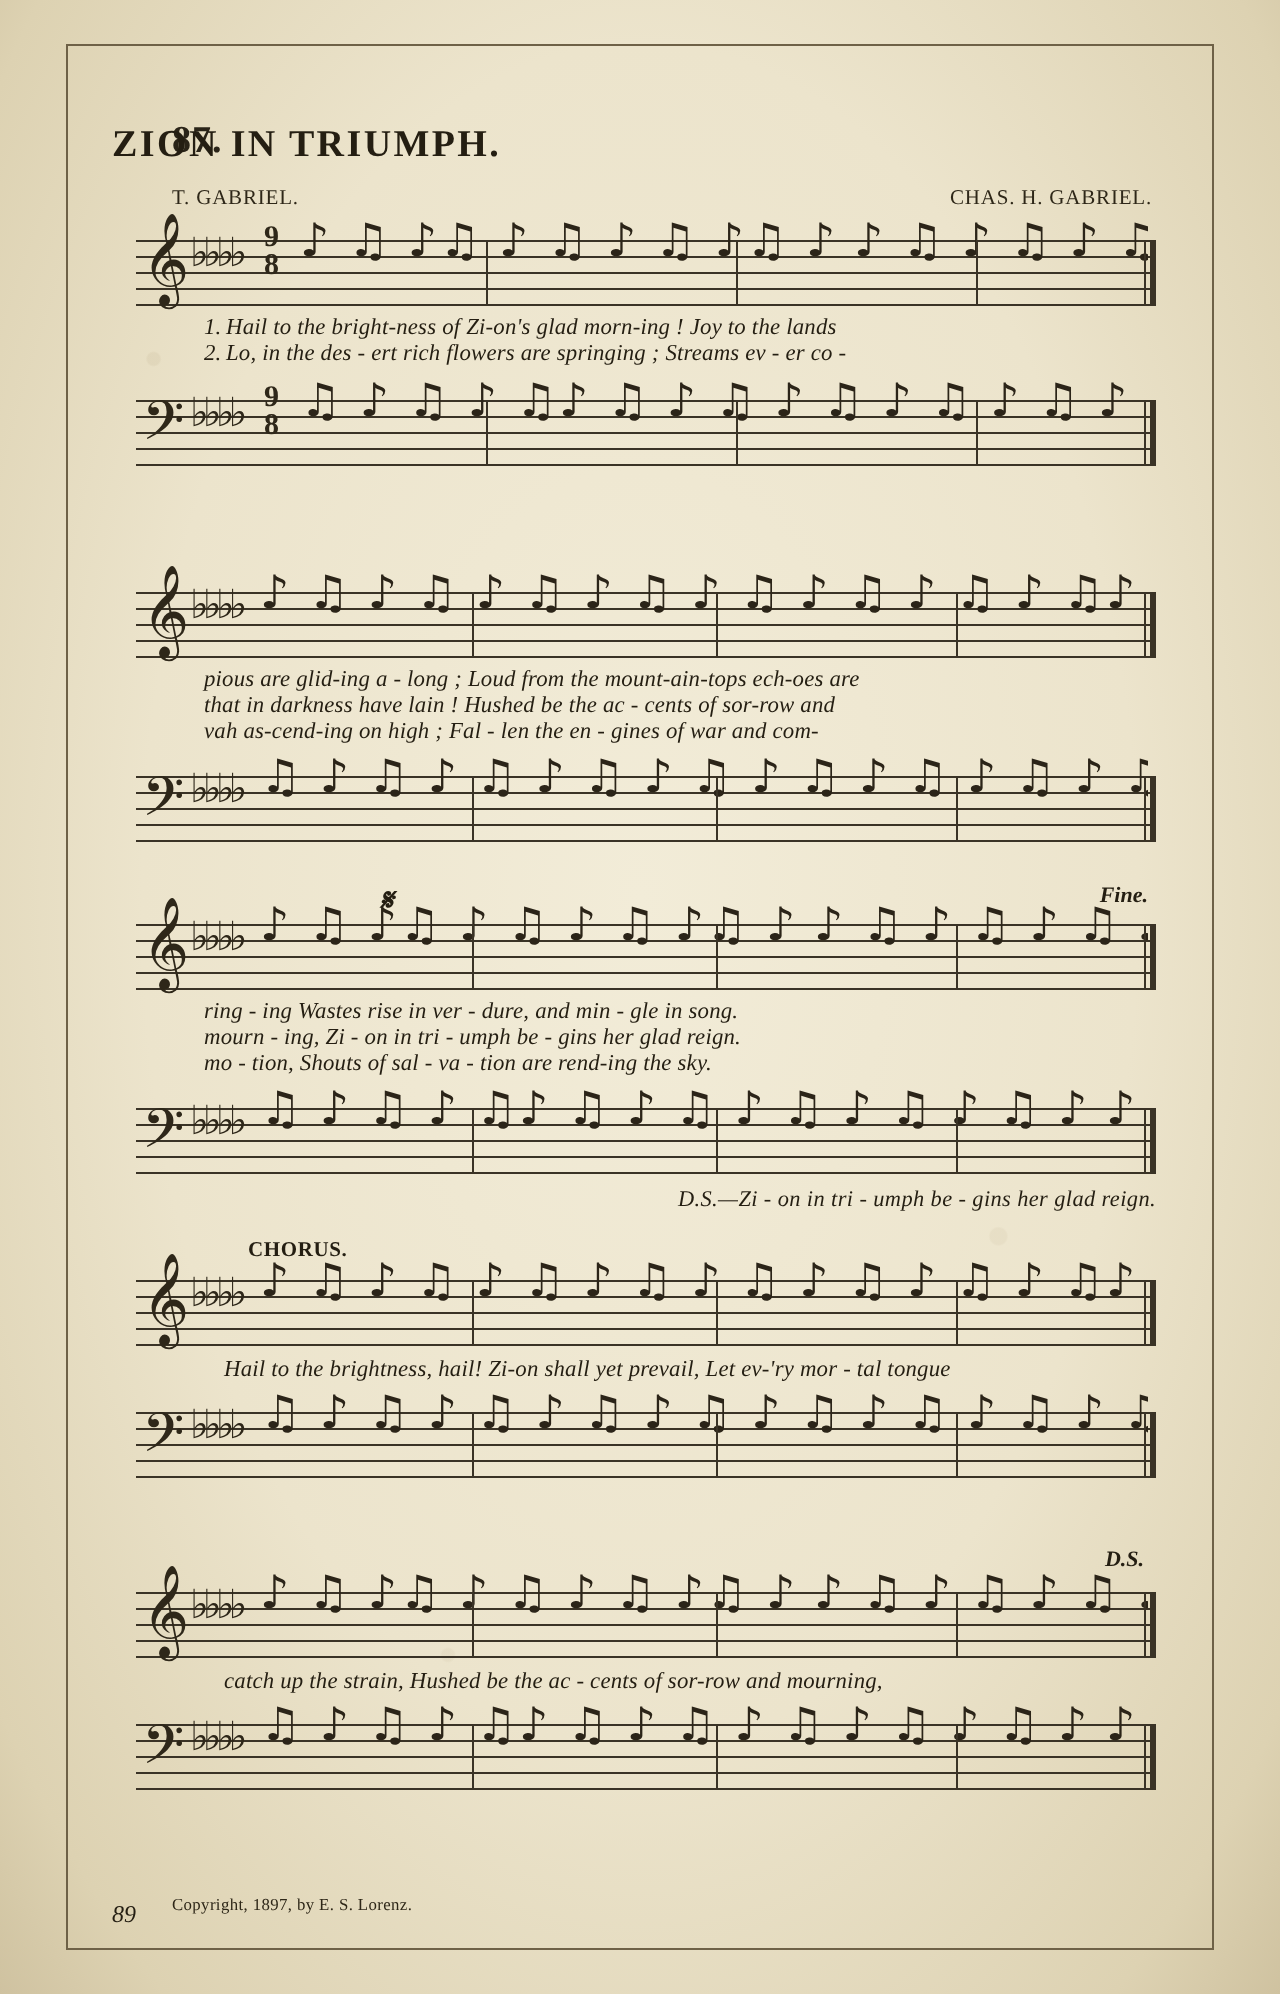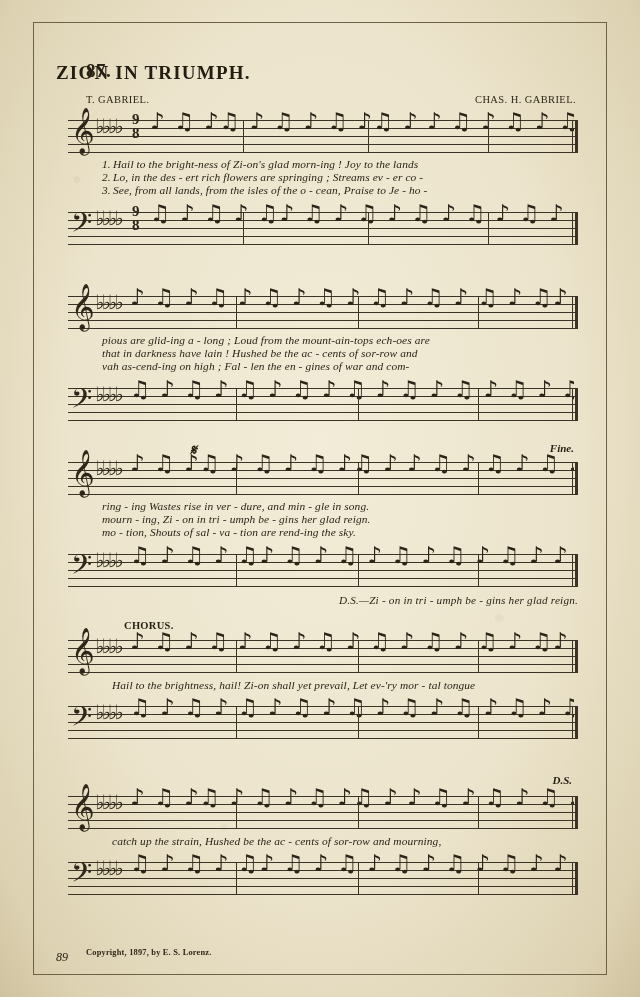--- a/index.html
+++ b/index.html
@@ -115,21 +115,21 @@
     position:absolute;font-size:11px;font-style:italic;font-weight:bold;color:#241e12;
   }
   .label{
     position:absolute;font-size:10.5px;font-weight:bold;color:#241e12;letter-spacing:.3px;
   }
   .dsline{
     font-size:11.2px;font-style:italic;color:#241e12;text-align:right;letter-spacing:.2px;
   }
   .copyright{
     position:absolute;left:30px;bottom:10px;
-    font-size:8.4px;color:#2e2718;letter-spacing:.2px;font-weight:bold;
+    font-size:8.4px;color:#2e2718;letter-spacing:.2px;
   }
   .pageno{
     position:absolute;left:0;right:0;bottom:2px;
     font-size:12px;color:#241e12;font-style:italic;
   }
   .segno{font-size:15px;font-weight:bold;font-style:italic;}
 </style>
 </head>
 <body>
 
@@ -162,21 +162,20 @@
         <div class="barline" style="left:420px"></div>
         <div class="endbar" style="right:0">
             <i style="right:0;width:2.6px"></i>
             <i style="right:5px;width:1px"></i>
           </div>
       </div>
 
       <div class="lyrics" style="margin-top:4px;">
         <div><span class="num">1.</span><span>Hail  to the bright-ness   of   Zi-on's glad morn-ing ! Joy   to   the  lands</span></div>
         <div><span class="num">2.</span><span>Lo, in  the  des - ert rich flowers  are springing ; Streams ev - er     co -</span></div>
-        <div><span class="num">3.</span><span>See, from all lands, from the isles of  the   o - cean, Praise to  Je - ho -</span></div>
       </div>
 
       <div class="staff" style="margin-top:10px;">
         <div class="line"></div>
           <div class="line"></div>
           <div class="line"></div>
           <div class="line"></div>
           <div class="line"></div>
         <span class="clef bass">𝄢</span>
         <span class="keysig">♭♭♭♭</span>

